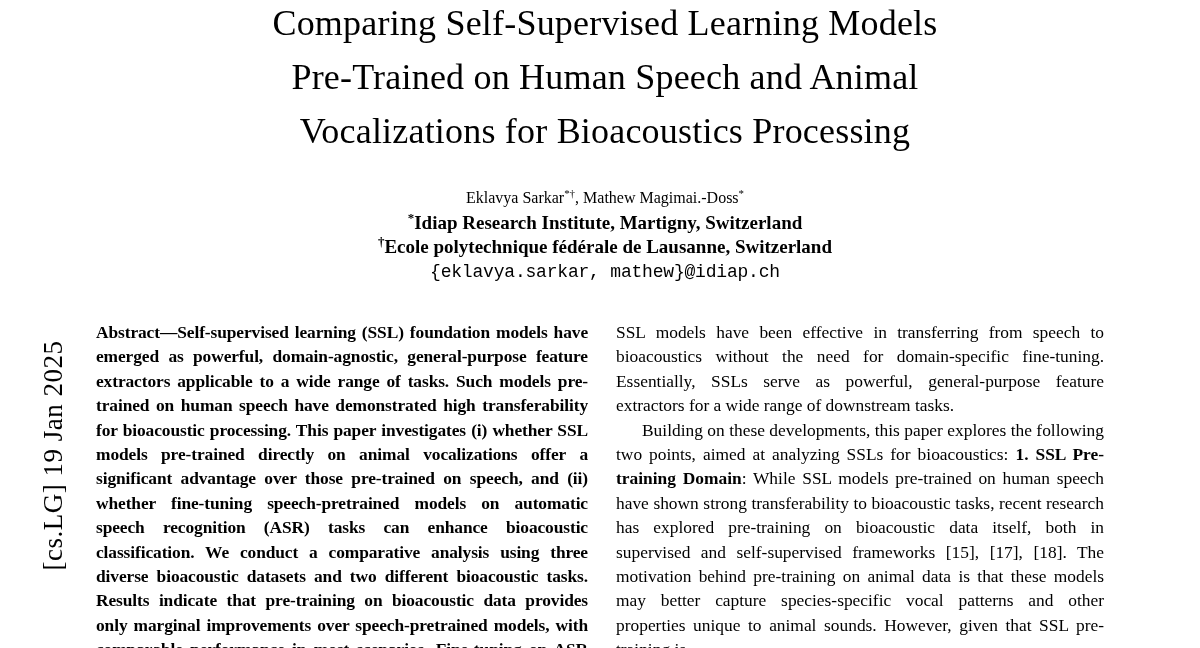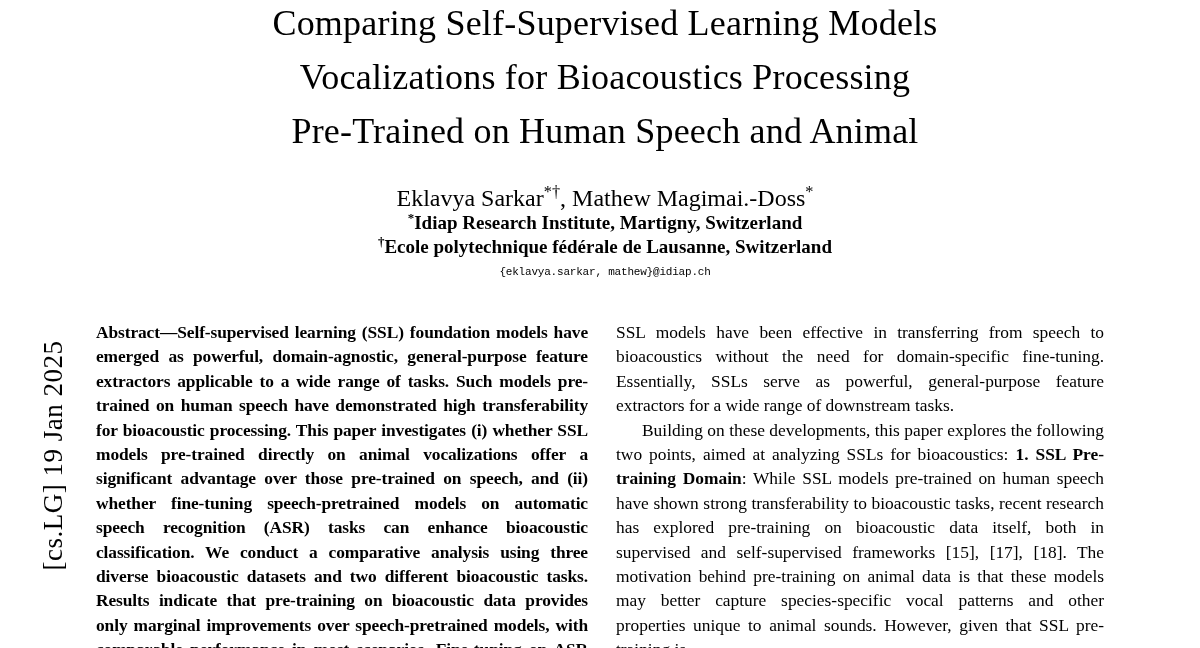--- a/index.html
+++ b/index.html
@@ -60,31 +60,31 @@
   .title .line { display: block; }
 
   .authors {
     position: absolute;
     left: 100px;
     top: 185px;
     width: 1010px;
     text-align: center;
   }
   .authors .names {
-    font-size: 24px;
+    font-size: 16px;
     line-height: 26px;
   }
   .authors .affil {
     font-size: 19px;
     line-height: 24px;
     font-weight: bold;
   }
   .authors .email {
     font-family: "Liberation Mono", monospace;
-    font-size: 11px;
+    font-size: 18px;
     line-height: 27px;
     letter-spacing: -0.2px;
   }
   sup {
     font-size: 0.68em;
     vertical-align: super;
     line-height: 0;
   }
 
   .col {
@@ -121,22 +121,22 @@
 <body>
 
 <div class="page">
 
   <div class="arxiv-stamp">[cs.LG]  19 Jan 2025</div>
 
   <div class="content">
 
     <div class="title">
       <span class="line">Comparing Self-Supervised Learning Models</span>
+      <span class="line">Pre-Trained on Human Speech and Animal</span>
       <span class="line">Vocalizations for Bioacoustics Processing</span>
-      <span class="line">Pre-Trained on Human Speech and Animal</span>
     </div>
 
     <div class="authors">
       <div class="names">
         <span>Eklavya Sarkar</span><sup>*†</sup><span>, Mathew Magimai.-Doss</span><sup>*</sup>
       </div>
       <div class="affil">
         <sup>*</sup><span>Idiap Research Institute, Martigny, Switzerland</span>
       </div>
       <div class="affil">

